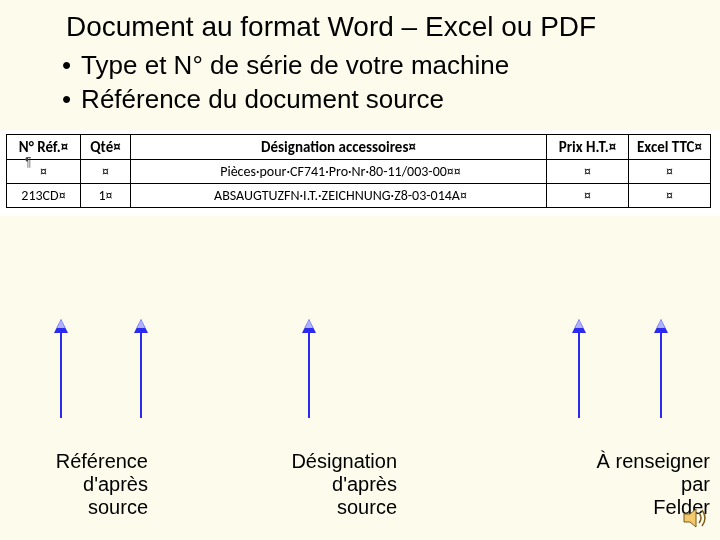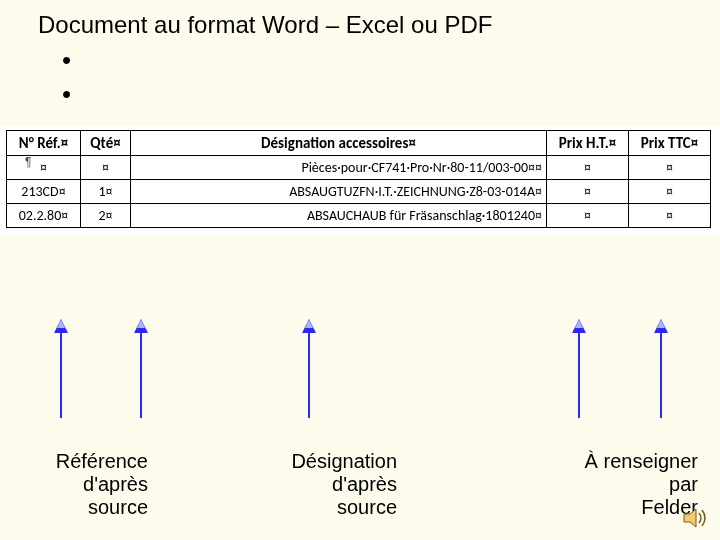--- a/index.html
+++ b/index.html
@@ -4,24 +4,25 @@
 <style>
   * { box-sizing: border-box; margin: 0; padding: 0; }
   html, body { width: 720px; height: 540px; }
   body {
     background: #fdfcec;
     font-family: Arial, Helvetica, sans-serif;
     position: relative;
     overflow: hidden;
   }
   .heading {
-    font-size: 24px;
+    font-size: 28px;
     color: #000;
     padding: 12px 0 0 38px;
     line-height: 1.1;
+    margin-left: 28px;
   }
   .bullets {
     padding: 6px 0 14px 62px;
     font-size: 26px;
     color: #000;
     line-height: 1.3;
   }
   .bullets .row { display: flex; align-items: baseline; }
   .bullets .dot { margin-right: 10px; font-size: 26px; }
   .table-wrap {
@@ -47,21 +48,21 @@
     font-size: 14px;
     color: #000;
     padding: 3px 4px;
     text-align: center;
     vertical-align: middle;
     height: 24px;
     overflow: hidden;
     white-space: nowrap;
   }
   th { font-weight: bold; background: #fff; font-size: 15px; }
-  td.des { text-align: right; padding-left: 8px; }
+  td.des { text-align: center; padding-left: 8px; }
   .pilcrow {
     position: absolute;
     left: 25px;
     top: 155px;
     font-size: 12px;
     color: #444;
   }
   .arrows {
     position: absolute;
     top: 320px;
@@ -116,65 +117,60 @@
   .speaker svg { width: 28px; height: 24px; display: block; }
 </style>
 </head>
 <body>
 
 <div class="heading">Document au format Word – Excel ou PDF</div>
 
 <div class="bullets">
   <div class="row">
     <span class="dot">•</span>
+    <span>Type et N° de série de votre machine</span>
   </div>
   <div class="row">
     <span class="dot">•</span>
+    <span>Référence du document source</span>
   </div>
 </div>
 
 <div class="pilcrow">¶</div>
 
 <div class="table-wrap">
   <table>
     <colgroup>
       <col class="c-ref">
         <col class="c-qte">
         <col class="c-des">
         <col class="c-ht">
         <col class="c-ttc">
     </colgroup>
     <thead>
       <tr>
         <th>N° Réf.¤</th>
         <th>Qté¤</th>
         <th>Désignation accessoires¤</th>
         <th>Prix H.T.¤</th>
-        <th>Prix TTC¤</th>
+        <th>Excel TTC¤</th>
       </tr>
     </thead>
     <tbody>
       <tr>
         <td>¤</td>
         <td>¤</td>
         <td class="des">Pièces·pour·CF741·Pro·Nr·80-11/003-00¤¤</td>
         <td>¤</td>
         <td>¤</td>
       </tr>
       <tr>
         <td>213CD¤</td>
         <td>1¤</td>
         <td class="des">ABSAUGTUZFN·I.T.·ZEICHNUNG·Z8-03-014A¤</td>
-        <td>¤</td>
-        <td>¤</td>
-      </tr>
-      <tr>
-        <td>02.2.80¤</td>
-        <td>2¤</td>
-        <td class="des">ABSAUCHAUB für Fräsanschlag·1801240¤</td>
         <td>¤</td>
         <td>¤</td>
       </tr>
     </tbody>
   </table>
 </div>
 
 <div class="arrows">
   <div class="arrow" style="left:60px"></div>
   <div class="arrow" style="left:140px"></div>
@@ -187,21 +183,21 @@
   <div class="label" style="left:18px;width:130px">
     <span>Référence</span><br>
     <span>d'après</span><br>
     <span>source</span>
   </div>
   <div class="label" style="left:237px;width:160px">
     <span>Désignation</span><br>
     <span>d'après</span><br>
     <span>source</span>
   </div>
-  <div class="label" style="left:548px;width:150px">
+  <div class="label" style="left:560px;width:150px">
     <span>À renseigner</span><br>
     <span>par</span><br>
     <span>Felder</span>
   </div>
 </div>
 
 <div class="speaker">
   <svg viewBox="0 0 28 24">
     <polygon points="2,8 8,8 14,3 14,21 8,16 2,16" fill="#f3c96b" stroke="#7a5b1a" stroke-width="1"></polygon>
     <path d="M17 7 Q21 12 17 17" fill="none" stroke="#7a5b1a" stroke-width="1.5"></path>

